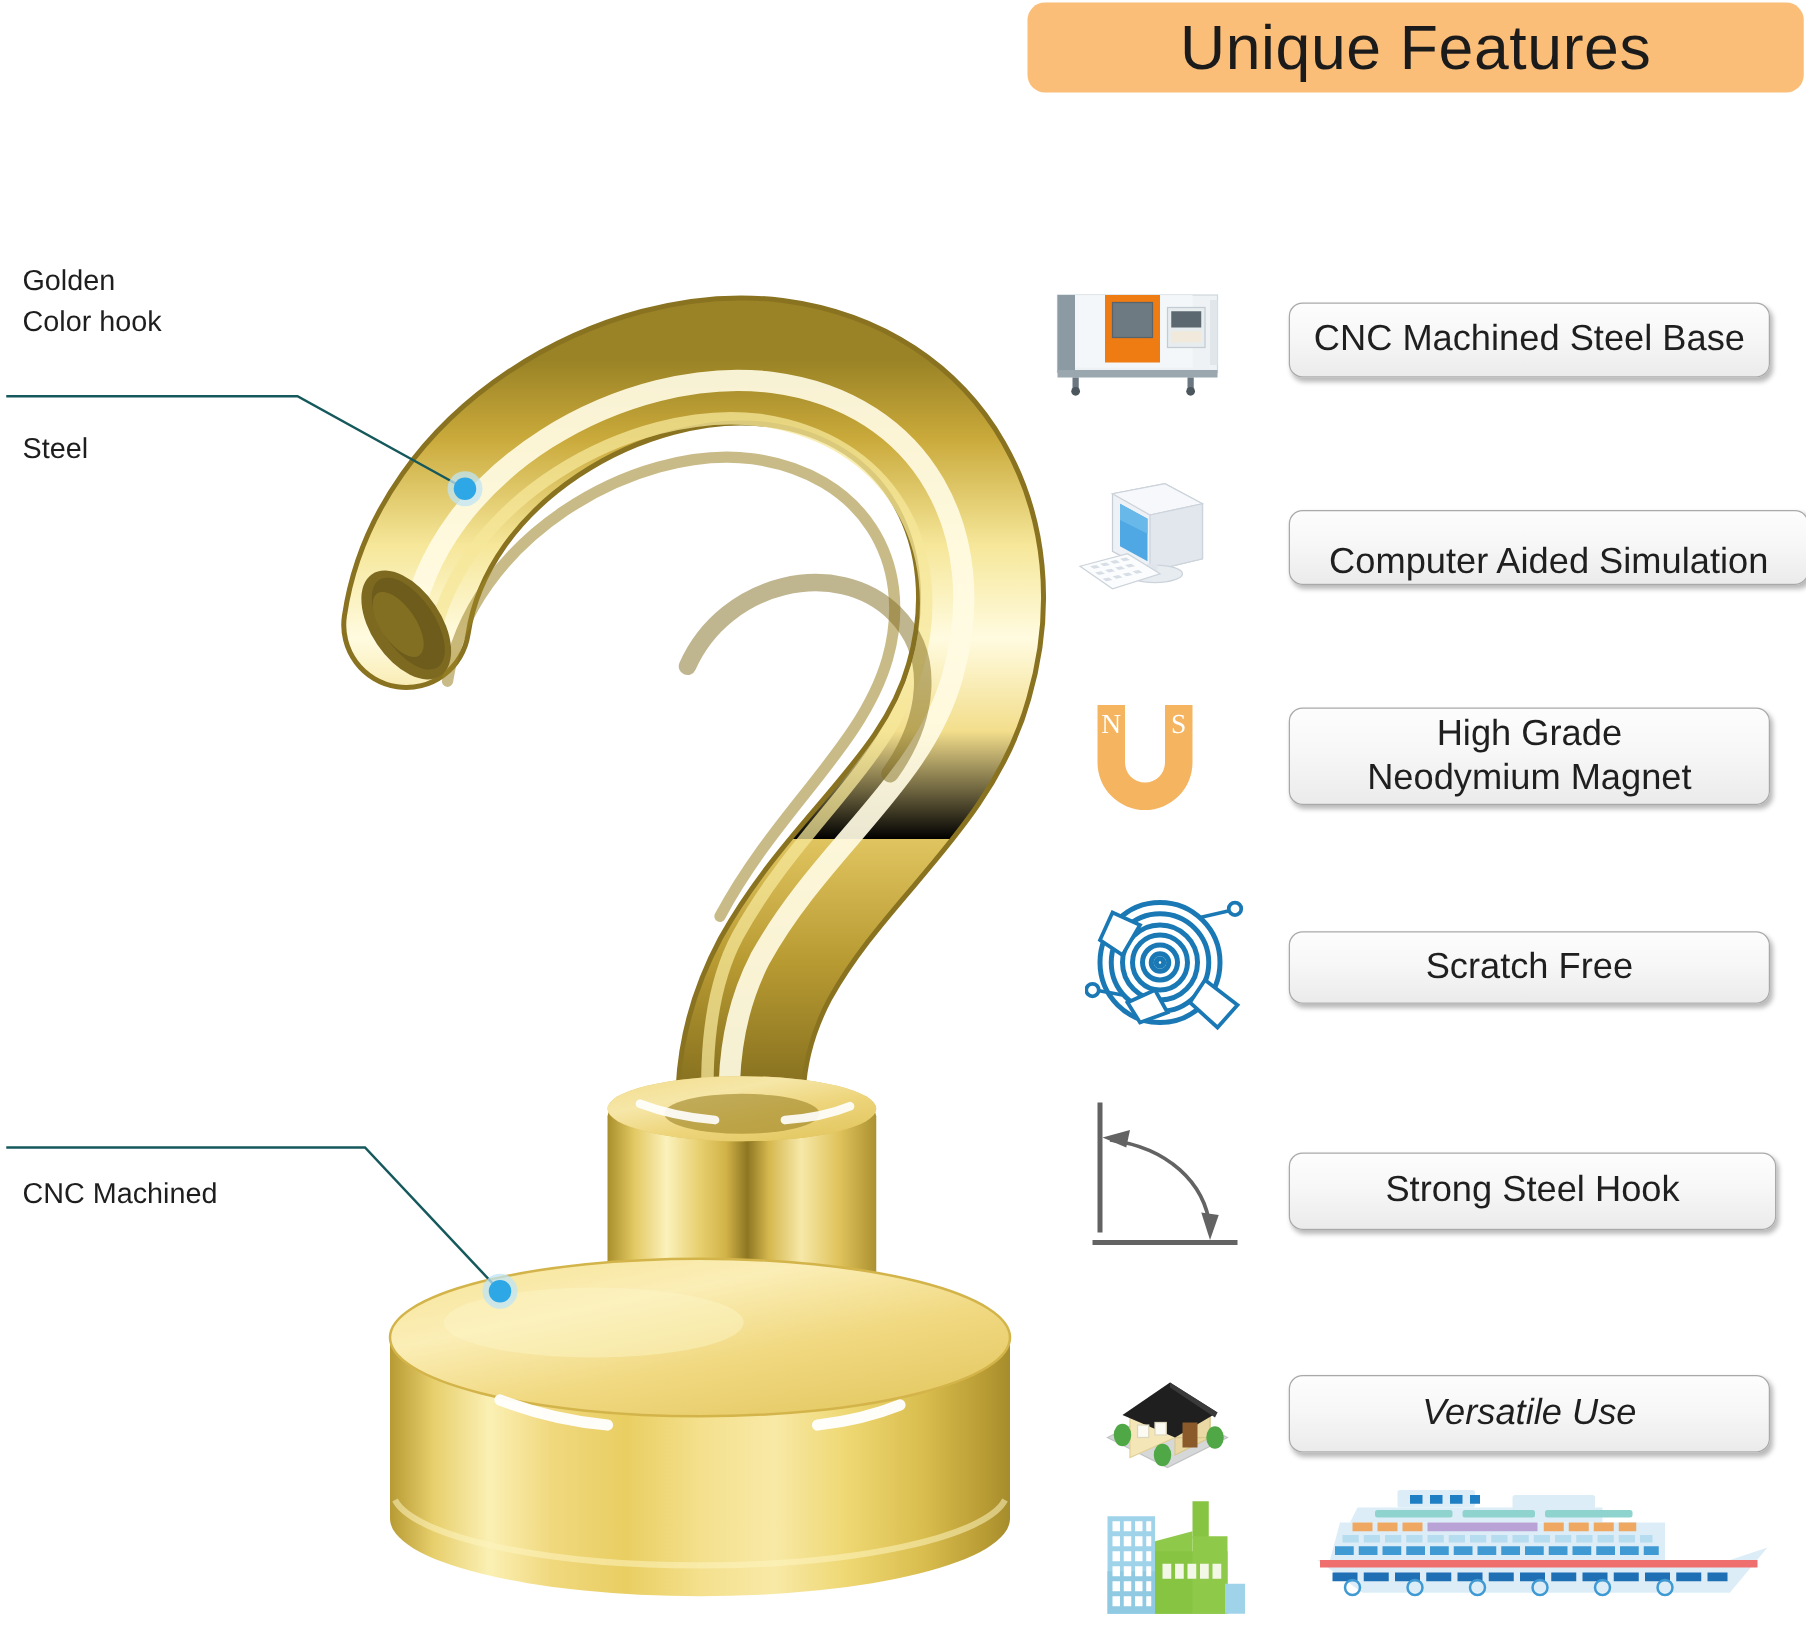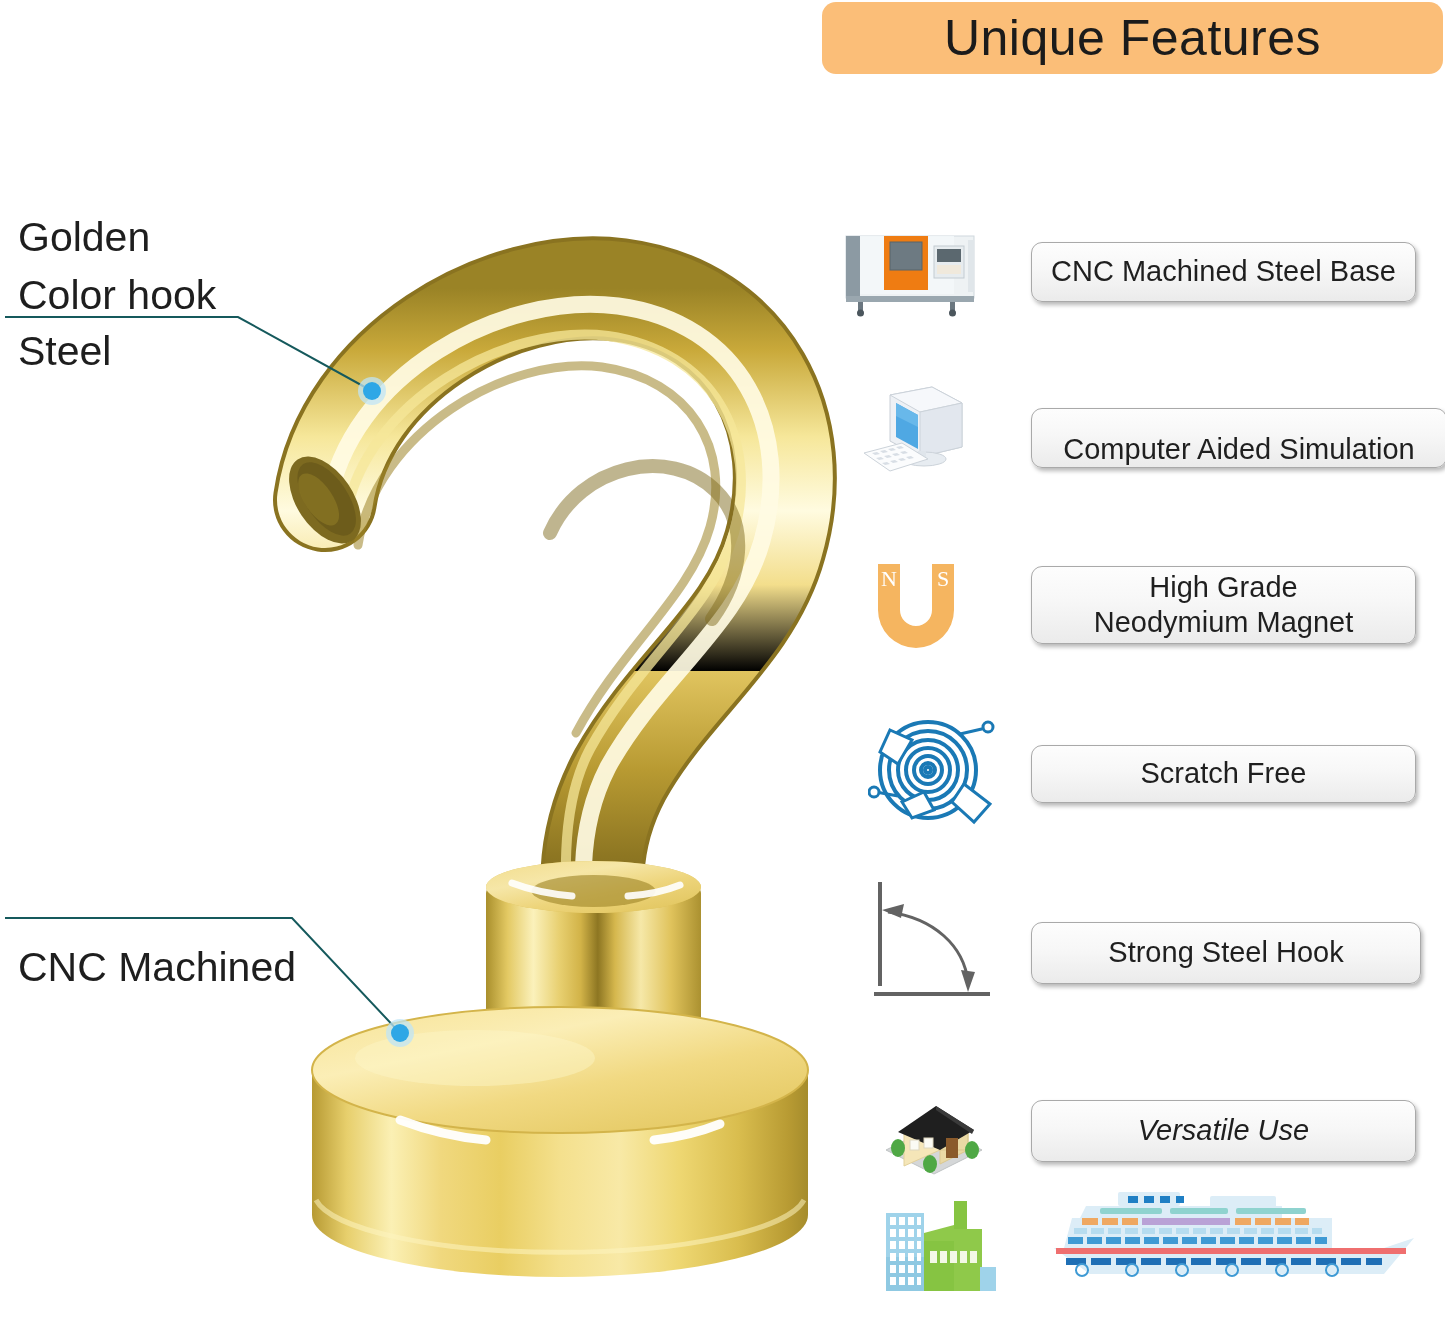--- a/index.html
+++ b/index.html
@@ -20,21 +20,21 @@
     display: flex; align-items: center; justify-content: center;
   }
   #header-title {
     font-size: 50px; color: #1b1b1b; letter-spacing: 0.5px;
     font-weight: 400; line-height: 1;
   }
 
   
   .annot { position: absolute; }
   .annot .a-line1, .annot .a-line2, .annot .a-line3 {
-    font-size: 41px; color: #1e1e1e; line-height: 1.42; white-space: nowrap;
+    font-size: 23px; color: #1e1e1e; line-height: 1.42; white-space: nowrap;
   }
 
   
   .feature-label {
     position: absolute;
     background: linear-gradient(to bottom, #fdfdfd 0%, #f7f7f7 45%, #ebebeb 100%);
     border: 1px solid #a9a9a9;
     border-radius: 11px;
     box-shadow: 2px 3px 4px rgba(0,0,0,0.28);
     display: flex; align-items: center; justify-content: center;
@@ -207,21 +207,21 @@
 
   <path d="M 5 918 L 292 918 L 400 1033" fill="none" stroke="#15595c" stroke-width="2"></path>
   <circle cx="400" cy="1033" r="14" fill="#bfe4f5" opacity="0.75"></circle>
   <circle cx="400" cy="1033" r="9" fill="#2ea7e6"></circle>
 </svg>
 
 <div class="annot" style="left:18px; top:208px;">
   <div class="a-line1">Golden</div>
   <div class="a-line2">Color  hook</div>
 </div>
-<div class="annot" style="left:18px; top:322px;">
+<div class="annot" style="left:18px; top:342px;">
   <div class="a-line3">Steel</div>
 </div>
 
 <div class="annot" style="left:18px; top:938px;">
   <div class="a-line3">CNC Machined</div>
 </div>
 
 <div class="feature-icon" style="left:838px; top:228px; width:150px; height:92px;">
   <svg width="150" height="92" viewBox="0 0 150 92">
     <rect x="8" y="8" width="128" height="62" fill="#eef2f4" stroke="#cfd8dd"></rect>

